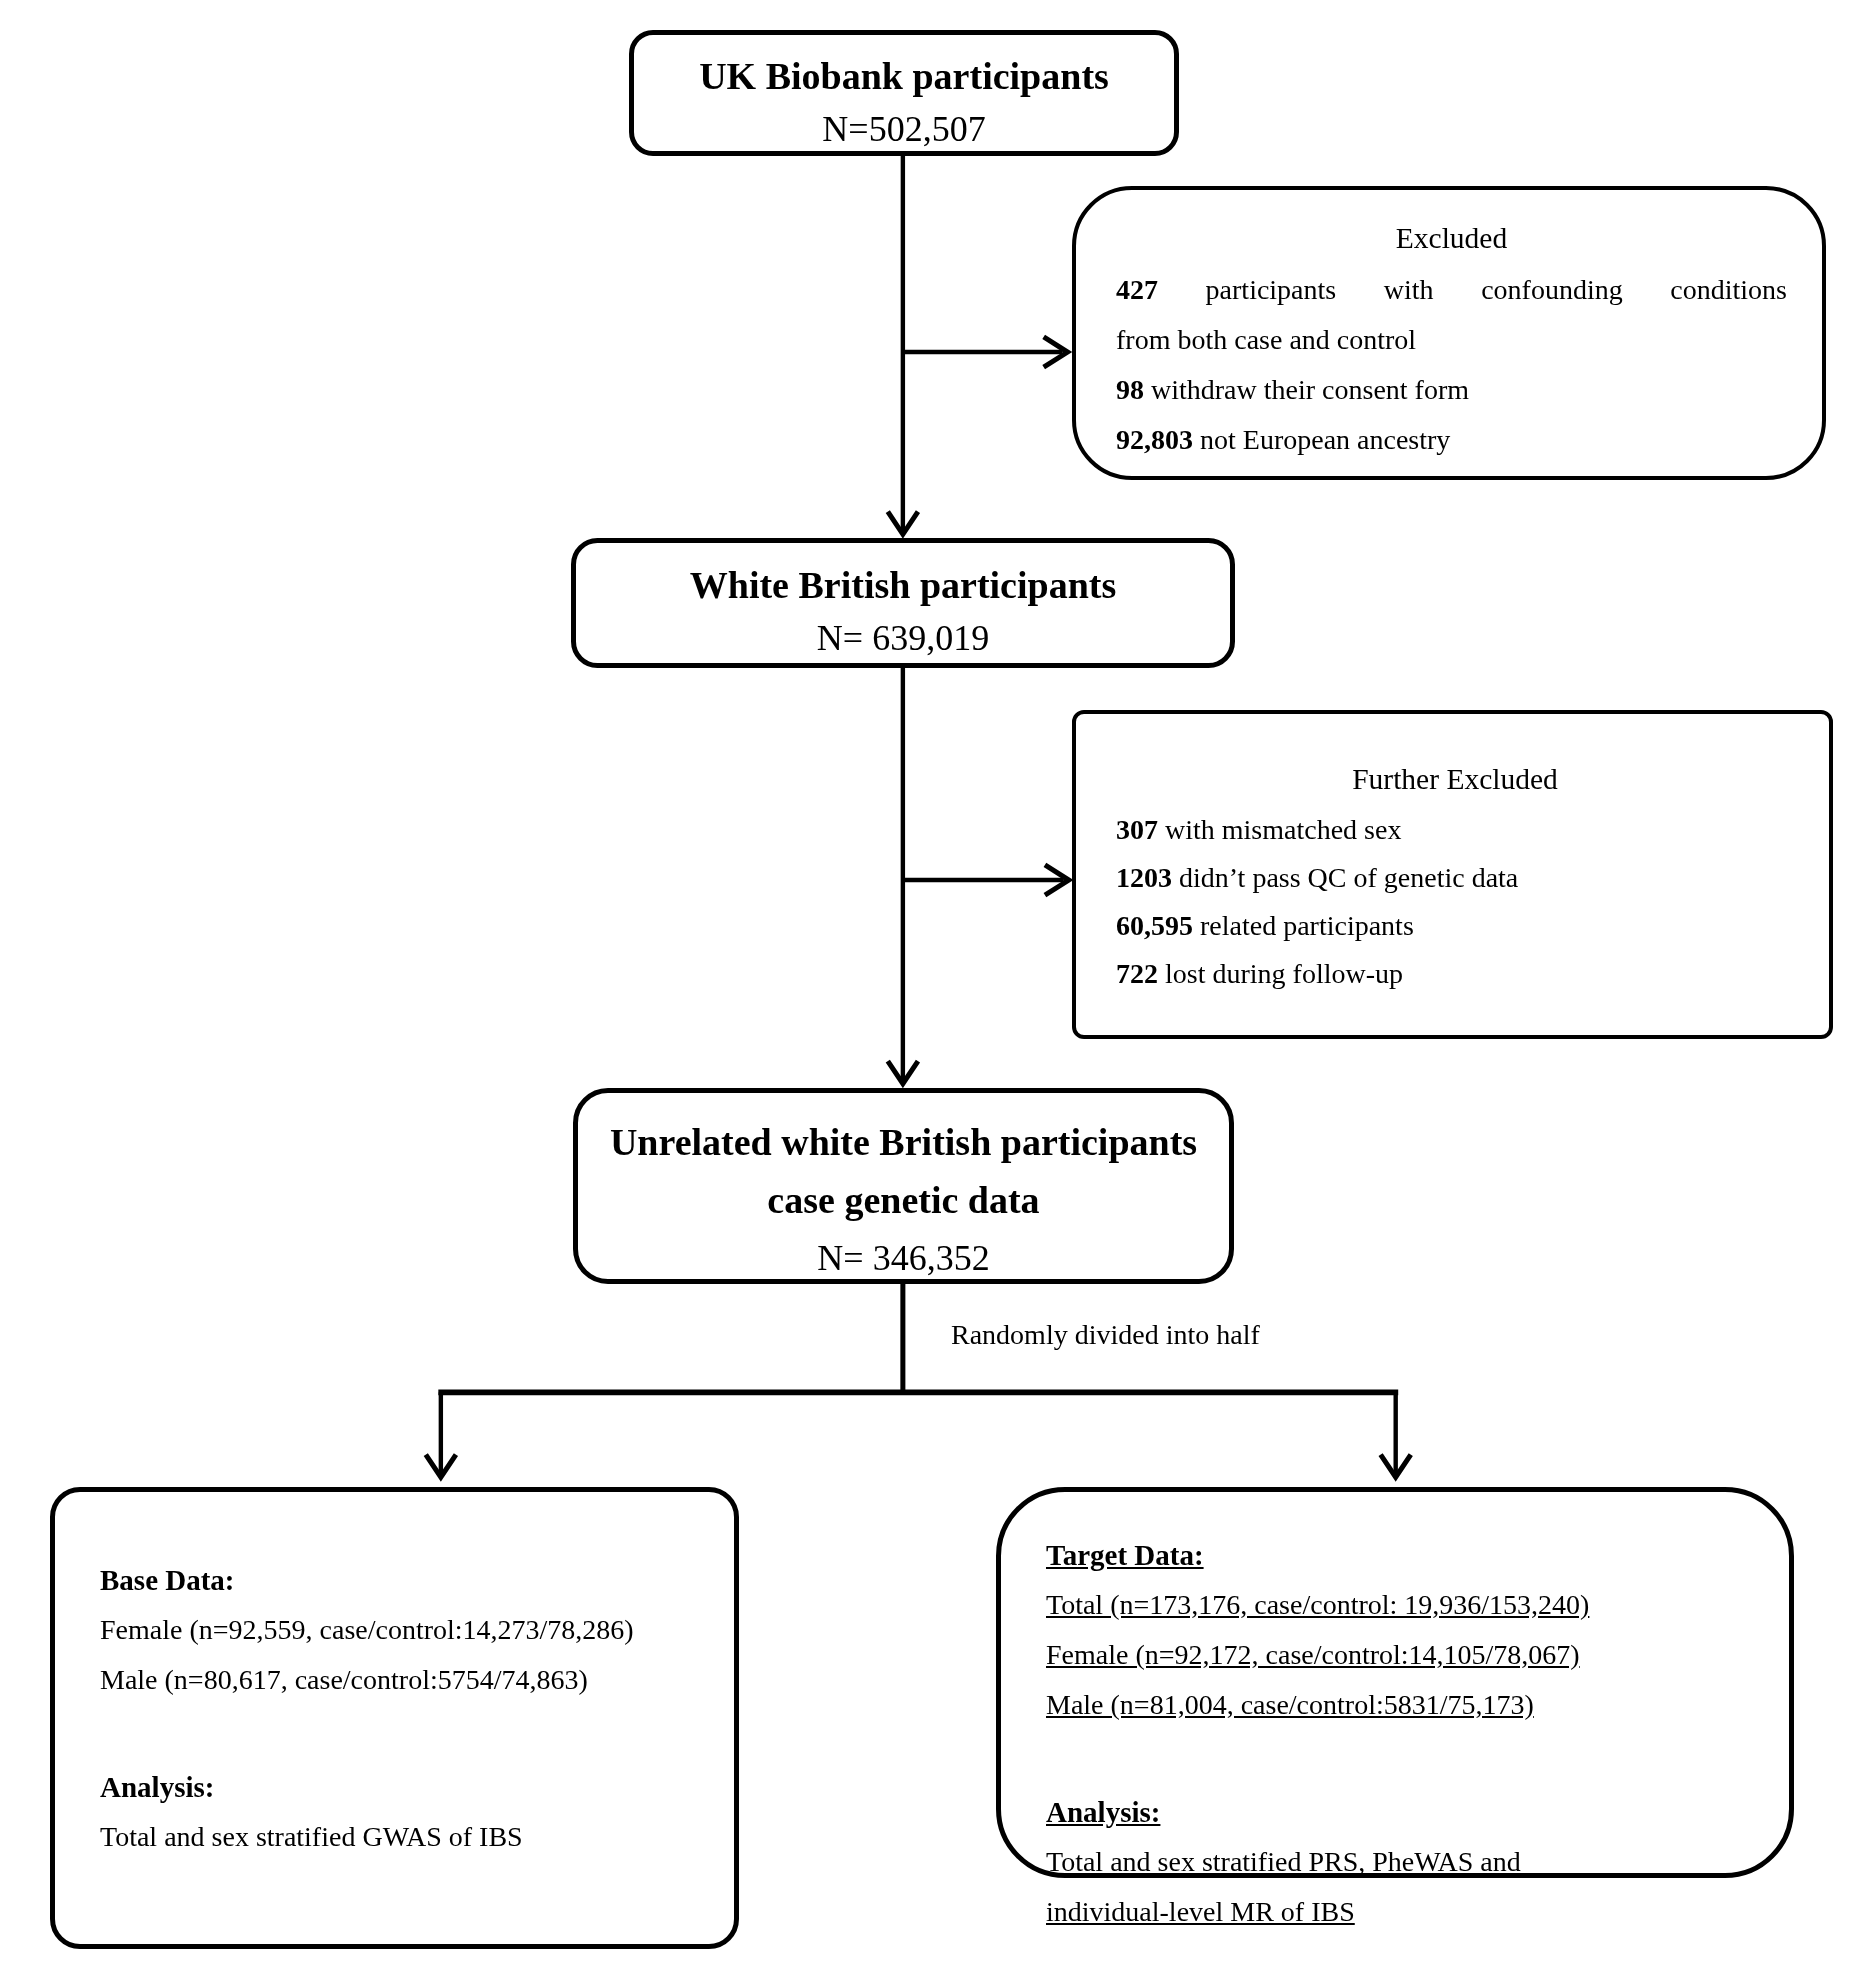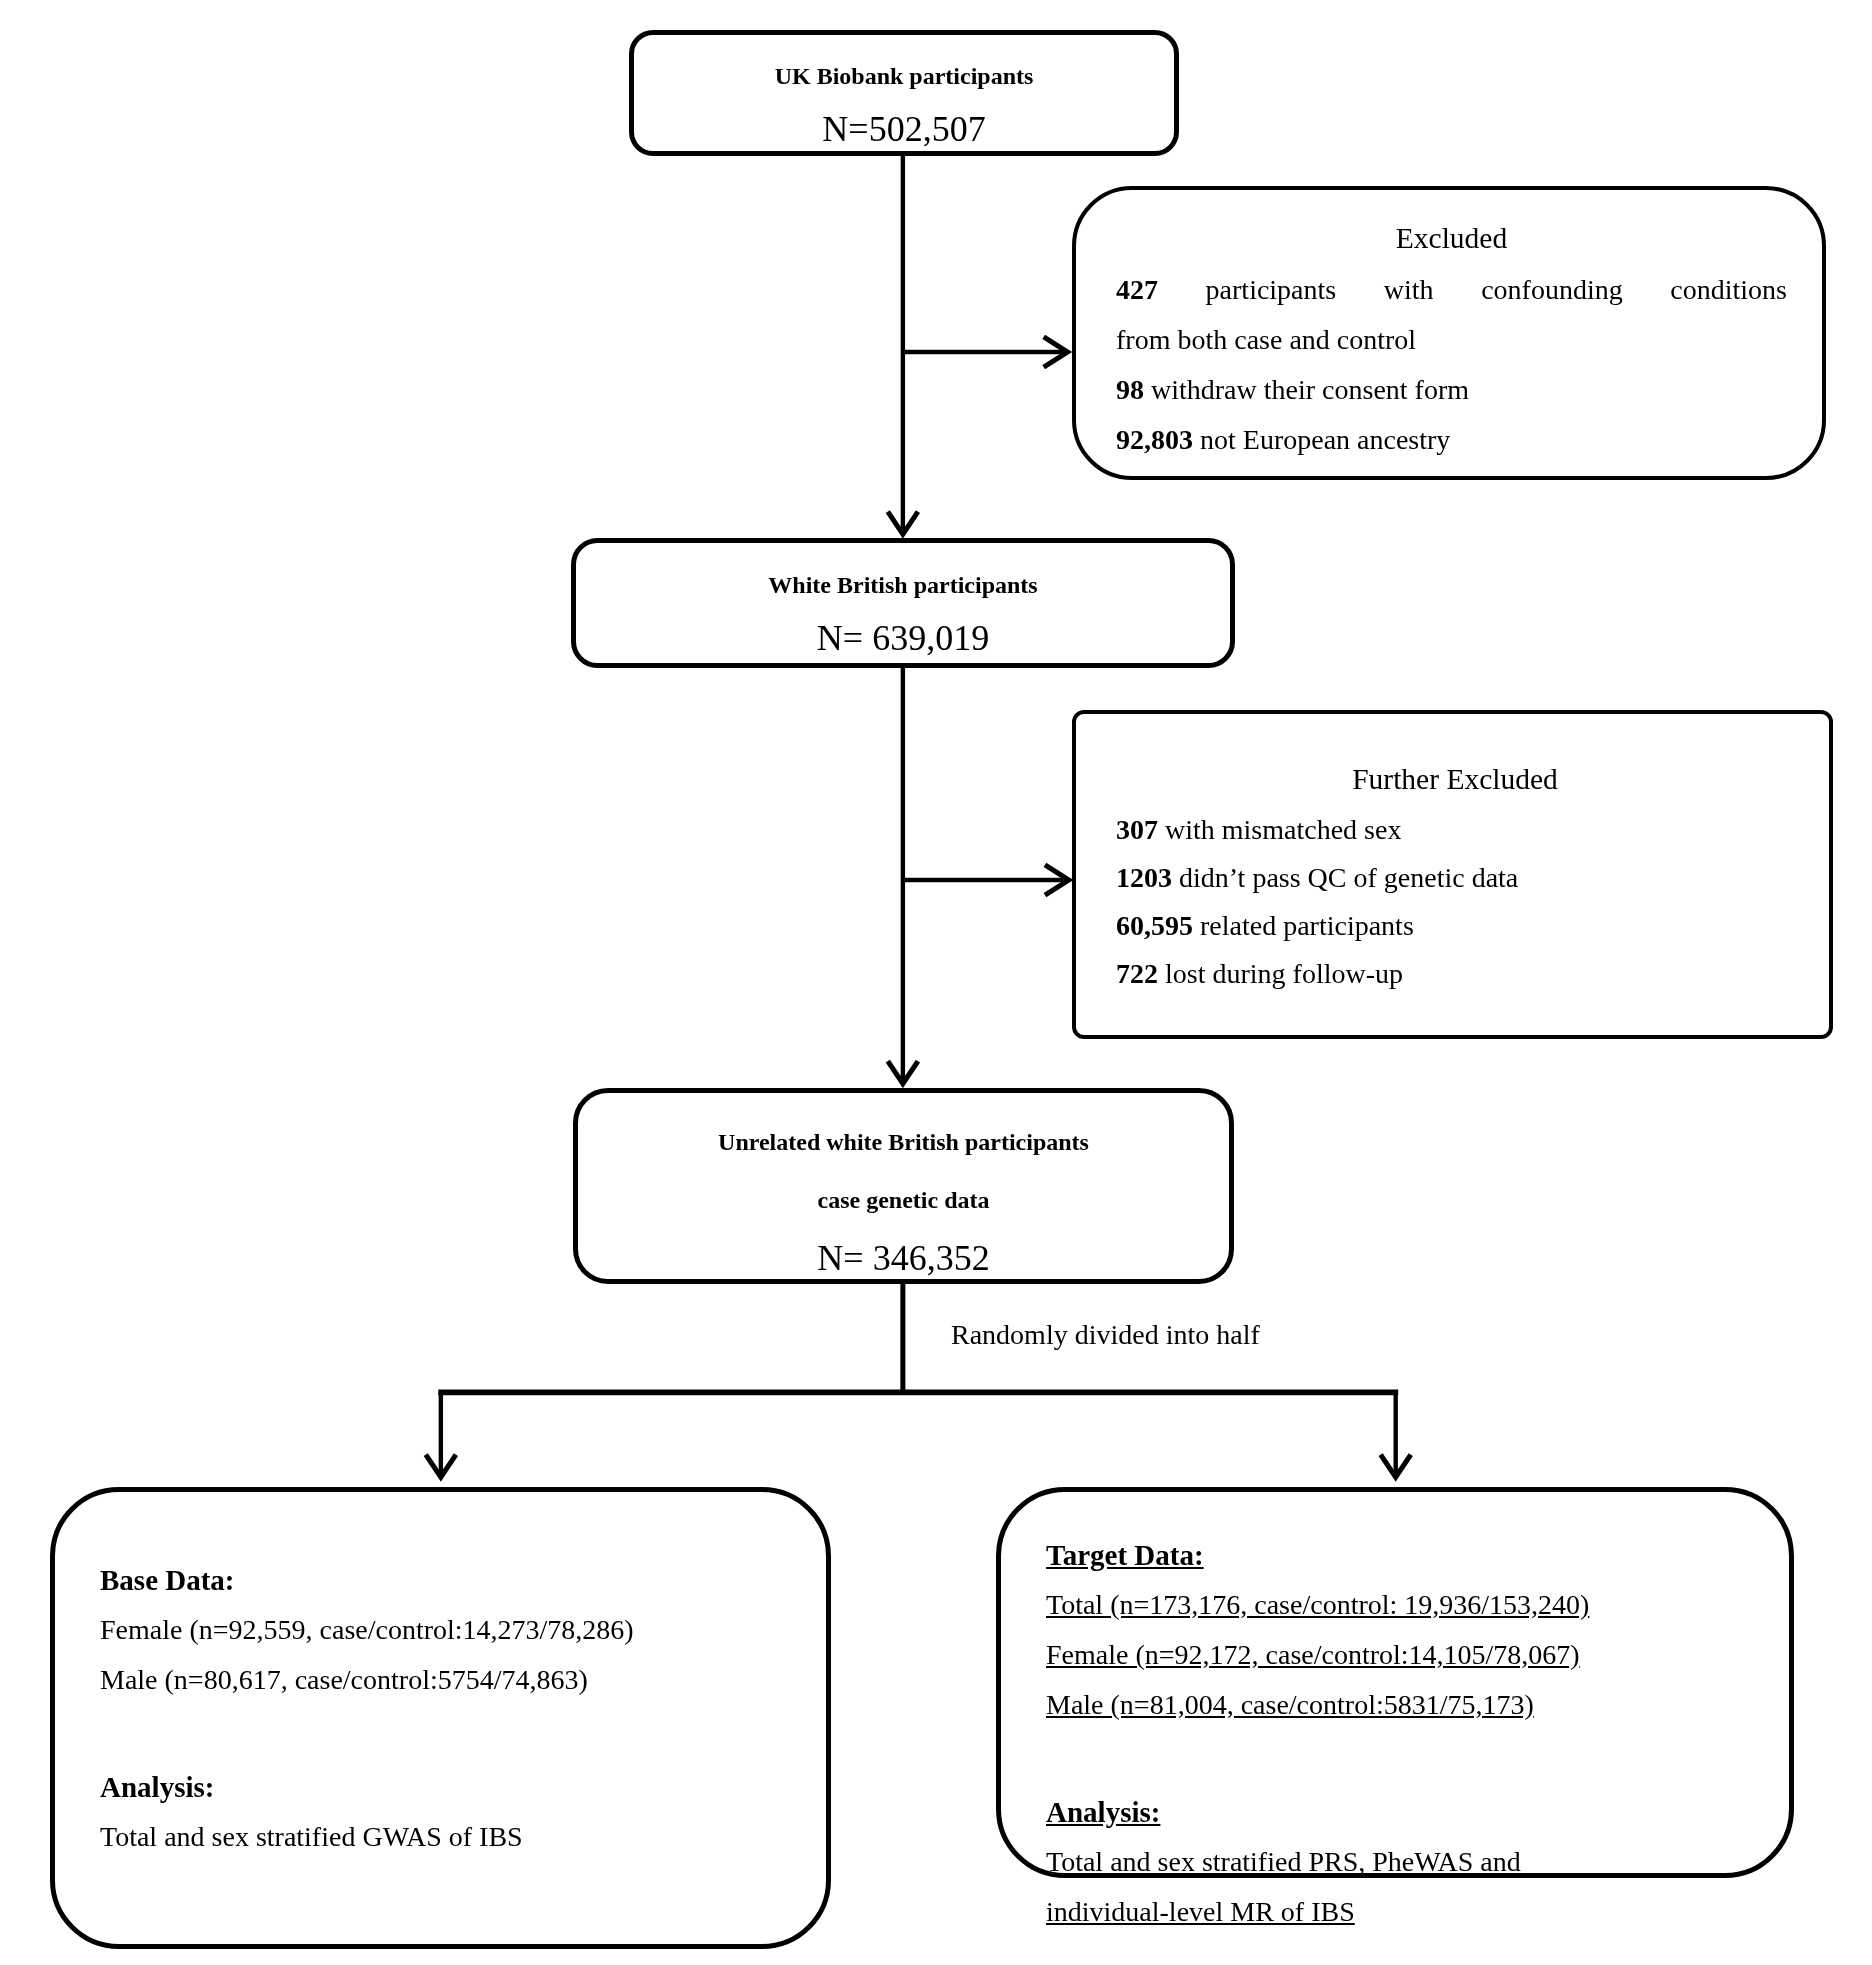--- a/index.html
+++ b/index.html
@@ -19,38 +19,38 @@
     pointer-events: none;
   }
   .box {
     position: absolute;
     background: #ffffff;
     border: 5.7px solid #000000;
     box-sizing: border-box;
   }
   
   .node { text-align: center; }
-  .node .bt { font-weight: bold; font-size: 24px; line-height: 53px; }
+  .node .bt { font-weight: bold; font-size: 38px; line-height: 53px; }
   .node .bn { font-size: 36px; line-height: 53px; }
   .box-uk        { left: 629px; top: 30px;   width: 550px;  height: 126px; border-radius: 24px; padding-top: 15px; }
   .box-white     { left: 571px;  top: 538px;  width: 664px; height: 130px; border-radius: 26.4px; padding-top: 16.3px; }
   .box-unrelated { left: 573px;  top: 1088px; width: 661px; height: 196px; border-radius: 35px; padding-top: 20px; }
   .box-unrelated .bt { line-height: 58px; }
   .box-unrelated .bn { line-height: 58px; }
   
   .sidebox { border-width: 4.4px; }
   .box-excluded { left: 1072px; top: 186px;  width: 754px; height: 294px; border-radius: 60px; padding: 21.4px 35px 0 40px; }
   .box-further  { left: 1072px; top: 710px; width: 761px; height: 329px; border-radius: 12px; padding: 38px 35px 0 40px; }
   .sidebox .st { font-weight: normal; font-size: 29.5px; line-height: 54px; text-align: center; }
   .sidebox .items { font-size: 28px; line-height: 50px; text-align: left; }
   .box-further .items { line-height: 48px; }
   .jline { display: flex; justify-content: space-between; }
   
   .databox { border-radius: 69px; font-size: 28px; line-height: 50px; text-align: left; }
-  .box-base   { left: 50px;   top: 1487px; width: 781px; height: 462px; padding: 63px 25px 8px 45px; }
+  .box-base   { left: 50px;   top: 1487px; width: 689px; height: 462px; padding: 63px 25px 8px 45px; border-radius: 30px; }
   .box-target { left: 996px; top: 1487px; width: 798px; height: 391px; padding: 38px 25px 0 45px; text-decoration: underline; }
   .databox .dt { font-weight: bold; font-size: 29px; }
   .databox .gap { height: 57px; }
   .split-label {
     position: absolute;
     left: 951px; top: 1319px;
     font-size: 28px;
     white-space: nowrap;
   }
   b { font-weight: bold; }

